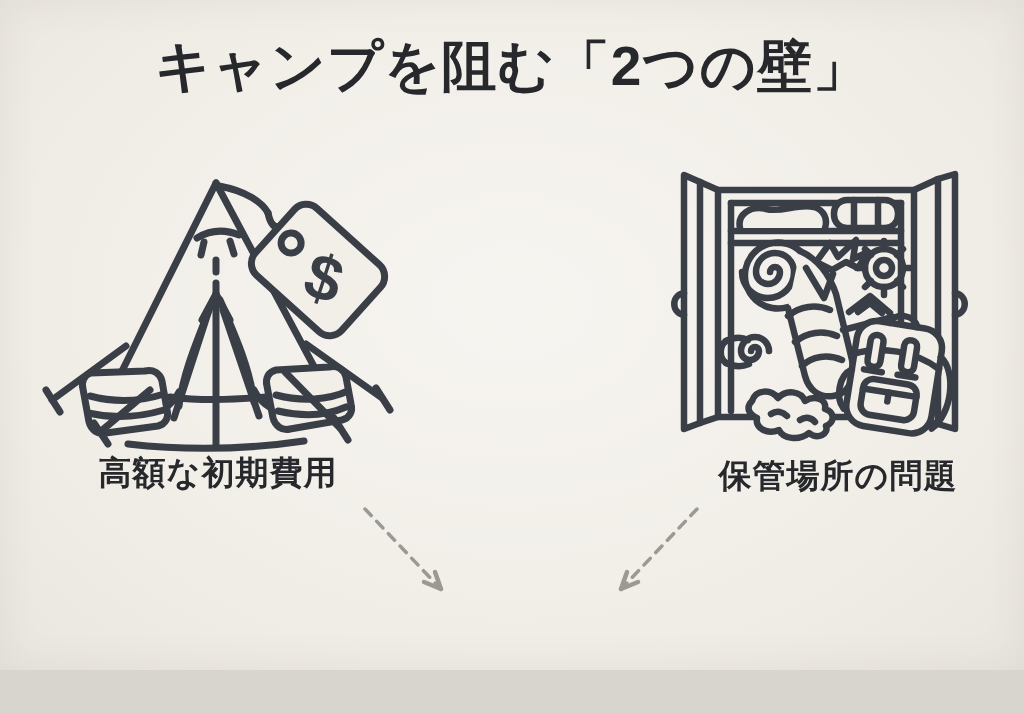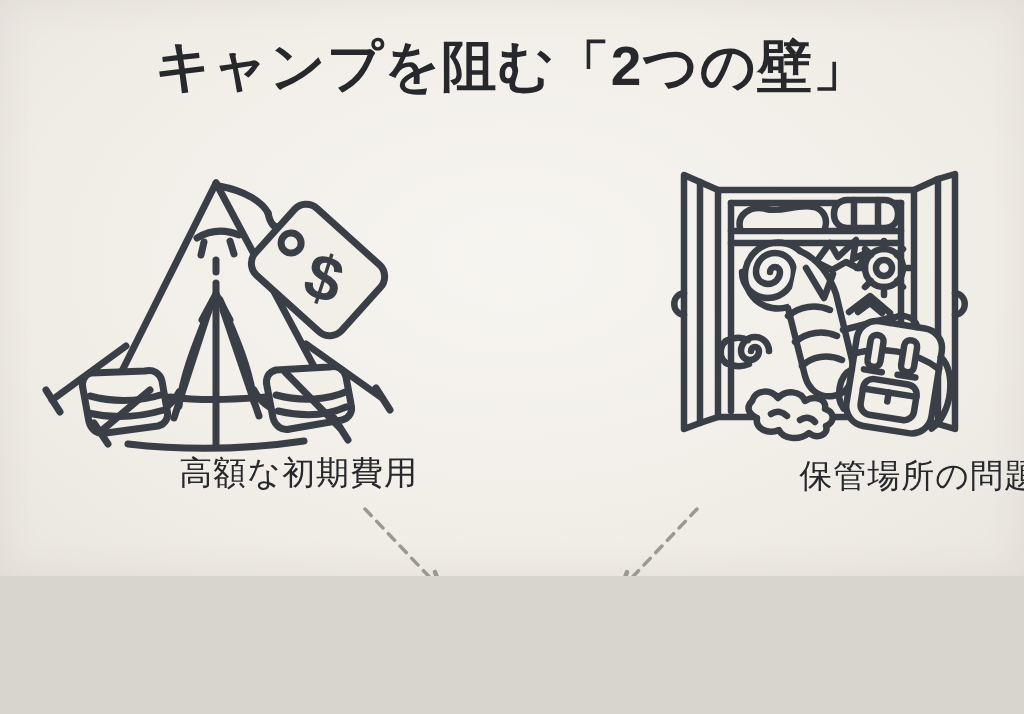--- a/index.html
+++ b/index.html
@@ -2,40 +2,40 @@
 <html style="--c-background: #f2efe9; --c-line: #3a3f47; --c-text: #26282c; --c-arrow: #9a9992;"><head>
 <meta charset="utf-8">
 <style>
   html,body{margin:0;padding:0;}
   body{
     font-family:"Liberation Sans","DejaVu Sans",sans-serif;
     background:#d8d5cf;
   }
   .canvas{
     position:relative;
-    width:1024px;height:576px;
+    width:1024px;height:670px;
     margin:0 auto;
     background:var(--c-background,#f2efe9);
     background-image:radial-gradient(ellipse at 50% 45%, rgba(255,255,255,.35) 0%, rgba(255,255,255,0) 55%, rgba(120,110,95,.07) 100%);
     overflow:hidden;
     box-shadow:inset 0 0 40px rgba(100,90,75,.08);
   }
   .title{
     position:absolute;left:0;top:30px;width:1024px;
     margin:0;text-align:center;
     font-size:55px;font-weight:700;letter-spacing:1px;
     color:var(--c-text,#26282c);
   }
   .illust{position:absolute;margin:0;color:var(--c-line,#3a3f47);}
   .illust svg{display:block;width:100%;height:100%;}
   .tent{left:38px;top:168px;width:392px;height:292px;}
   .closet{left:653px;top:166px;width:324px;height:294px;}
   .label{
-    position:absolute;text-align:right;
-    font-size:33px;font-weight:400;letter-spacing:1px;
+    position:absolute;text-align:center;
+    font-size:33px;font-weight:700;letter-spacing:1px;
     color:var(--c-text,#26282c);
     width:400px;
   }
   .label-left{left:18px;top:451px;}
   .label-right{left:638px;top:454px;}
   .arrows{position:absolute;left:0;top:0;width:1024px;height:714px;color:var(--c-arrow,#9a9992);pointer-events:none;}
   .conclusion{
     position:absolute;left:0;top:622px;width:1024px;
     text-align:center;
     font-size:31px;font-weight:700;letter-spacing:0.5px;

